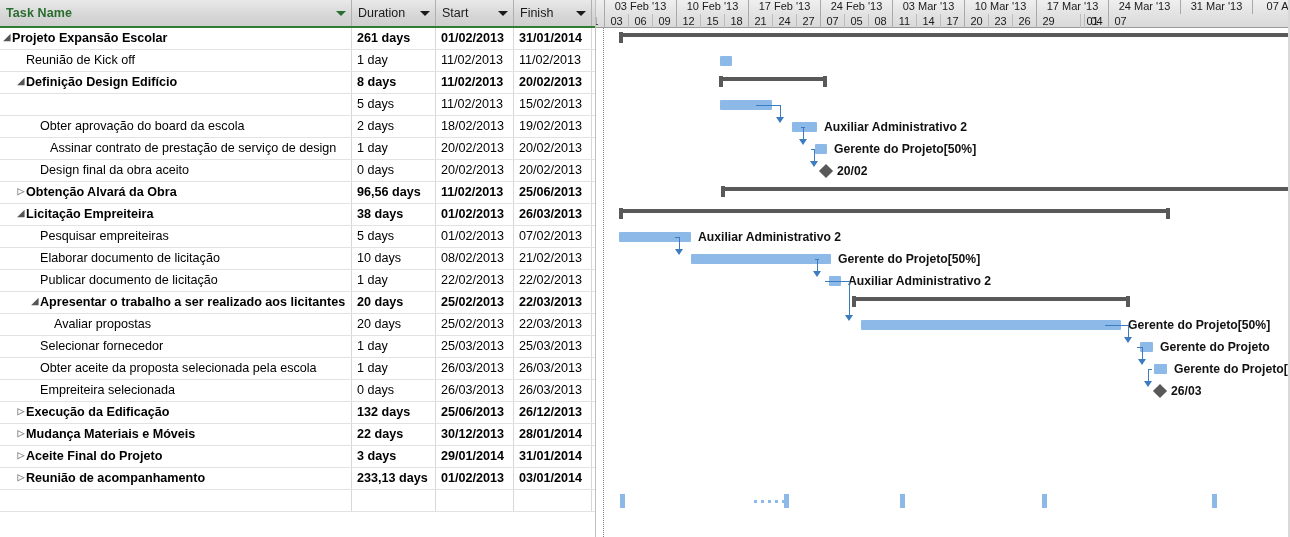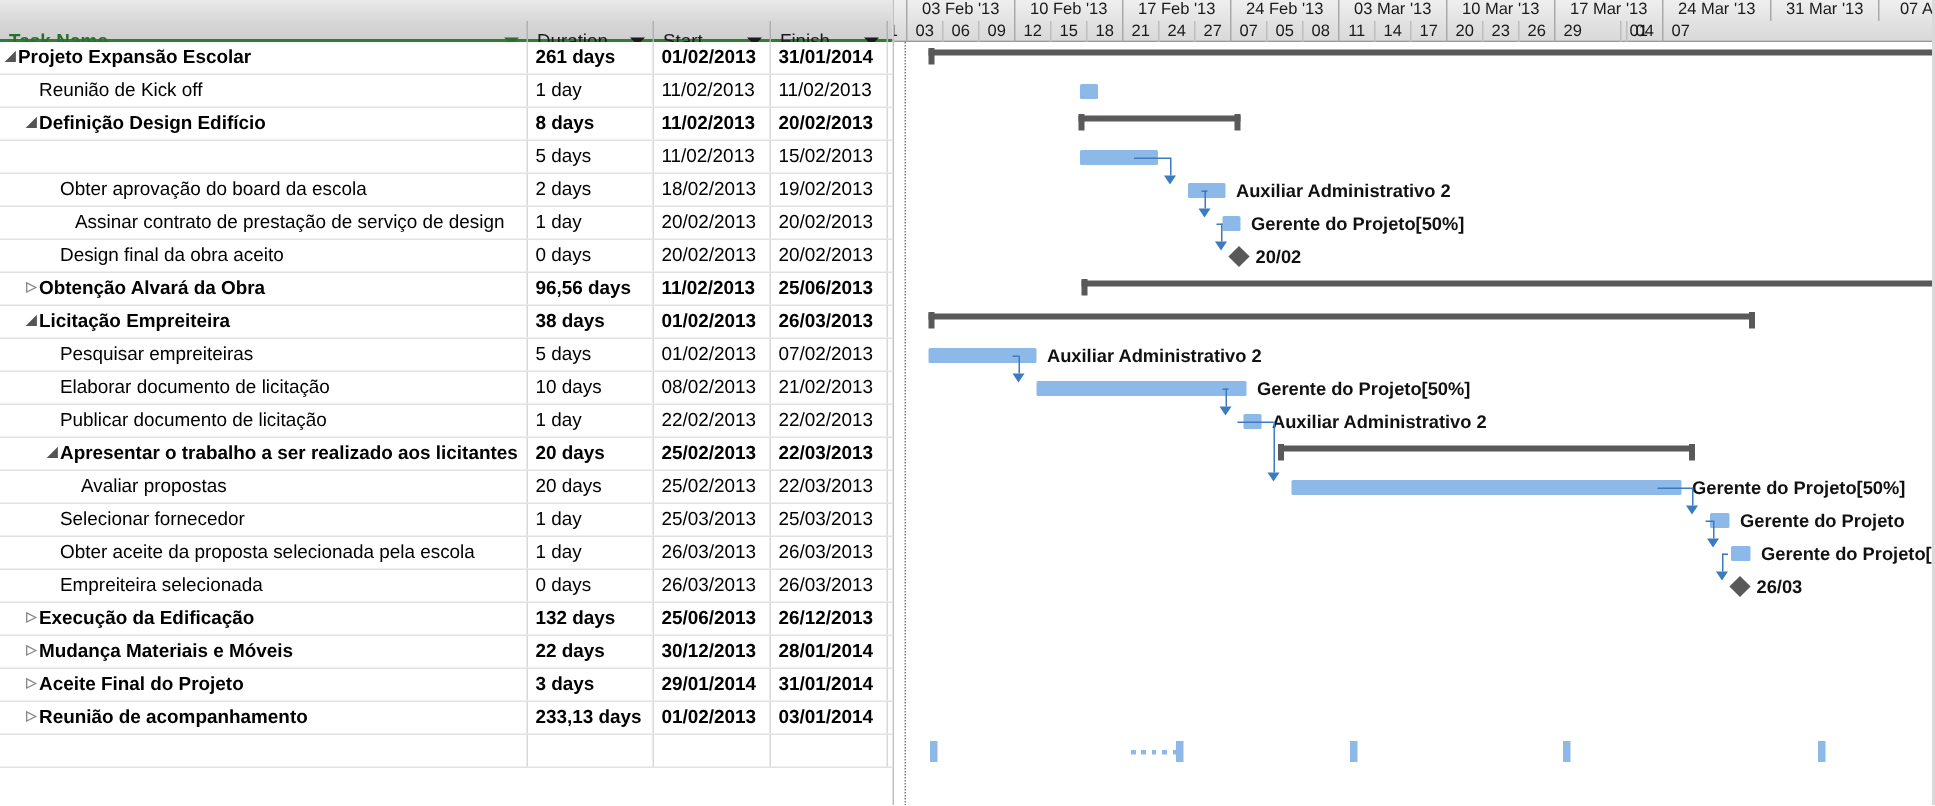--- a/index.html
+++ b/index.html
@@ -30,21 +30,21 @@
   }
   .hdr-row {
     position: relative;
     height: 28px;
     background: linear-gradient(to bottom, #e9e9e9 0%, #d6d6d6 60%, #cfcfcf 100%);
     border-bottom: 2px solid #2f7d32;
     box-sizing: border-box;
   }
   .hdr-cell {
     position: absolute;
-    top: 14px;
+    top: 0;
     height: 26px;
     box-sizing: border-box;
     border-right: 1px solid #b0b0b0;
     display: flex;
     align-items: center;
     padding-left: 6px;
     font-size: 12.5px;
     color: #1a1a1a;
     white-space: nowrap;
     overflow: hidden;

